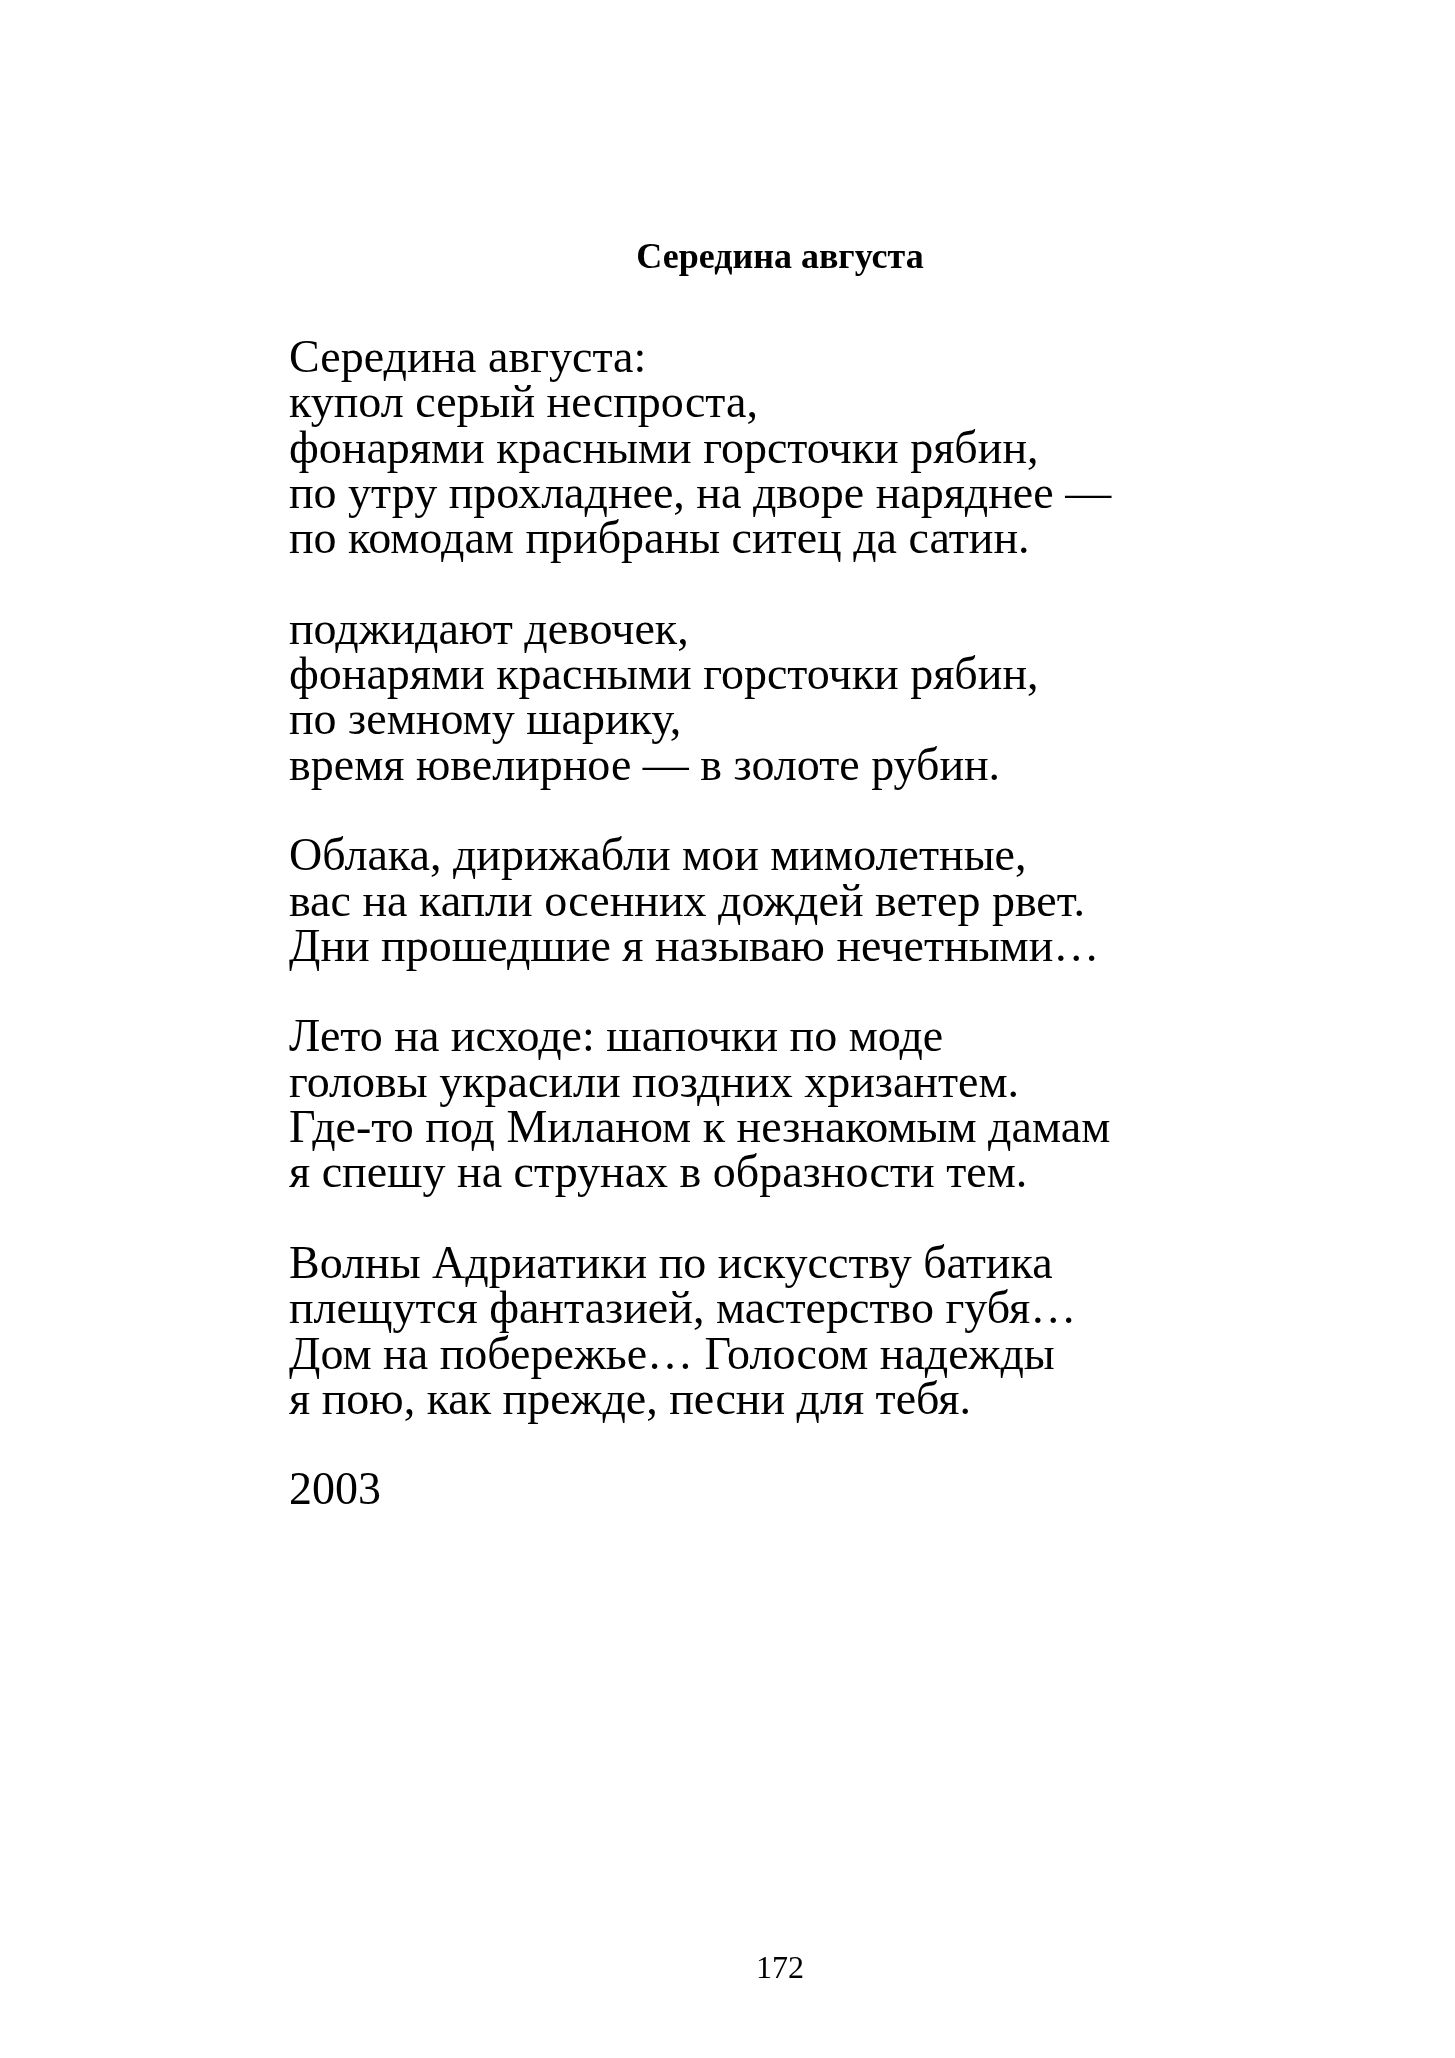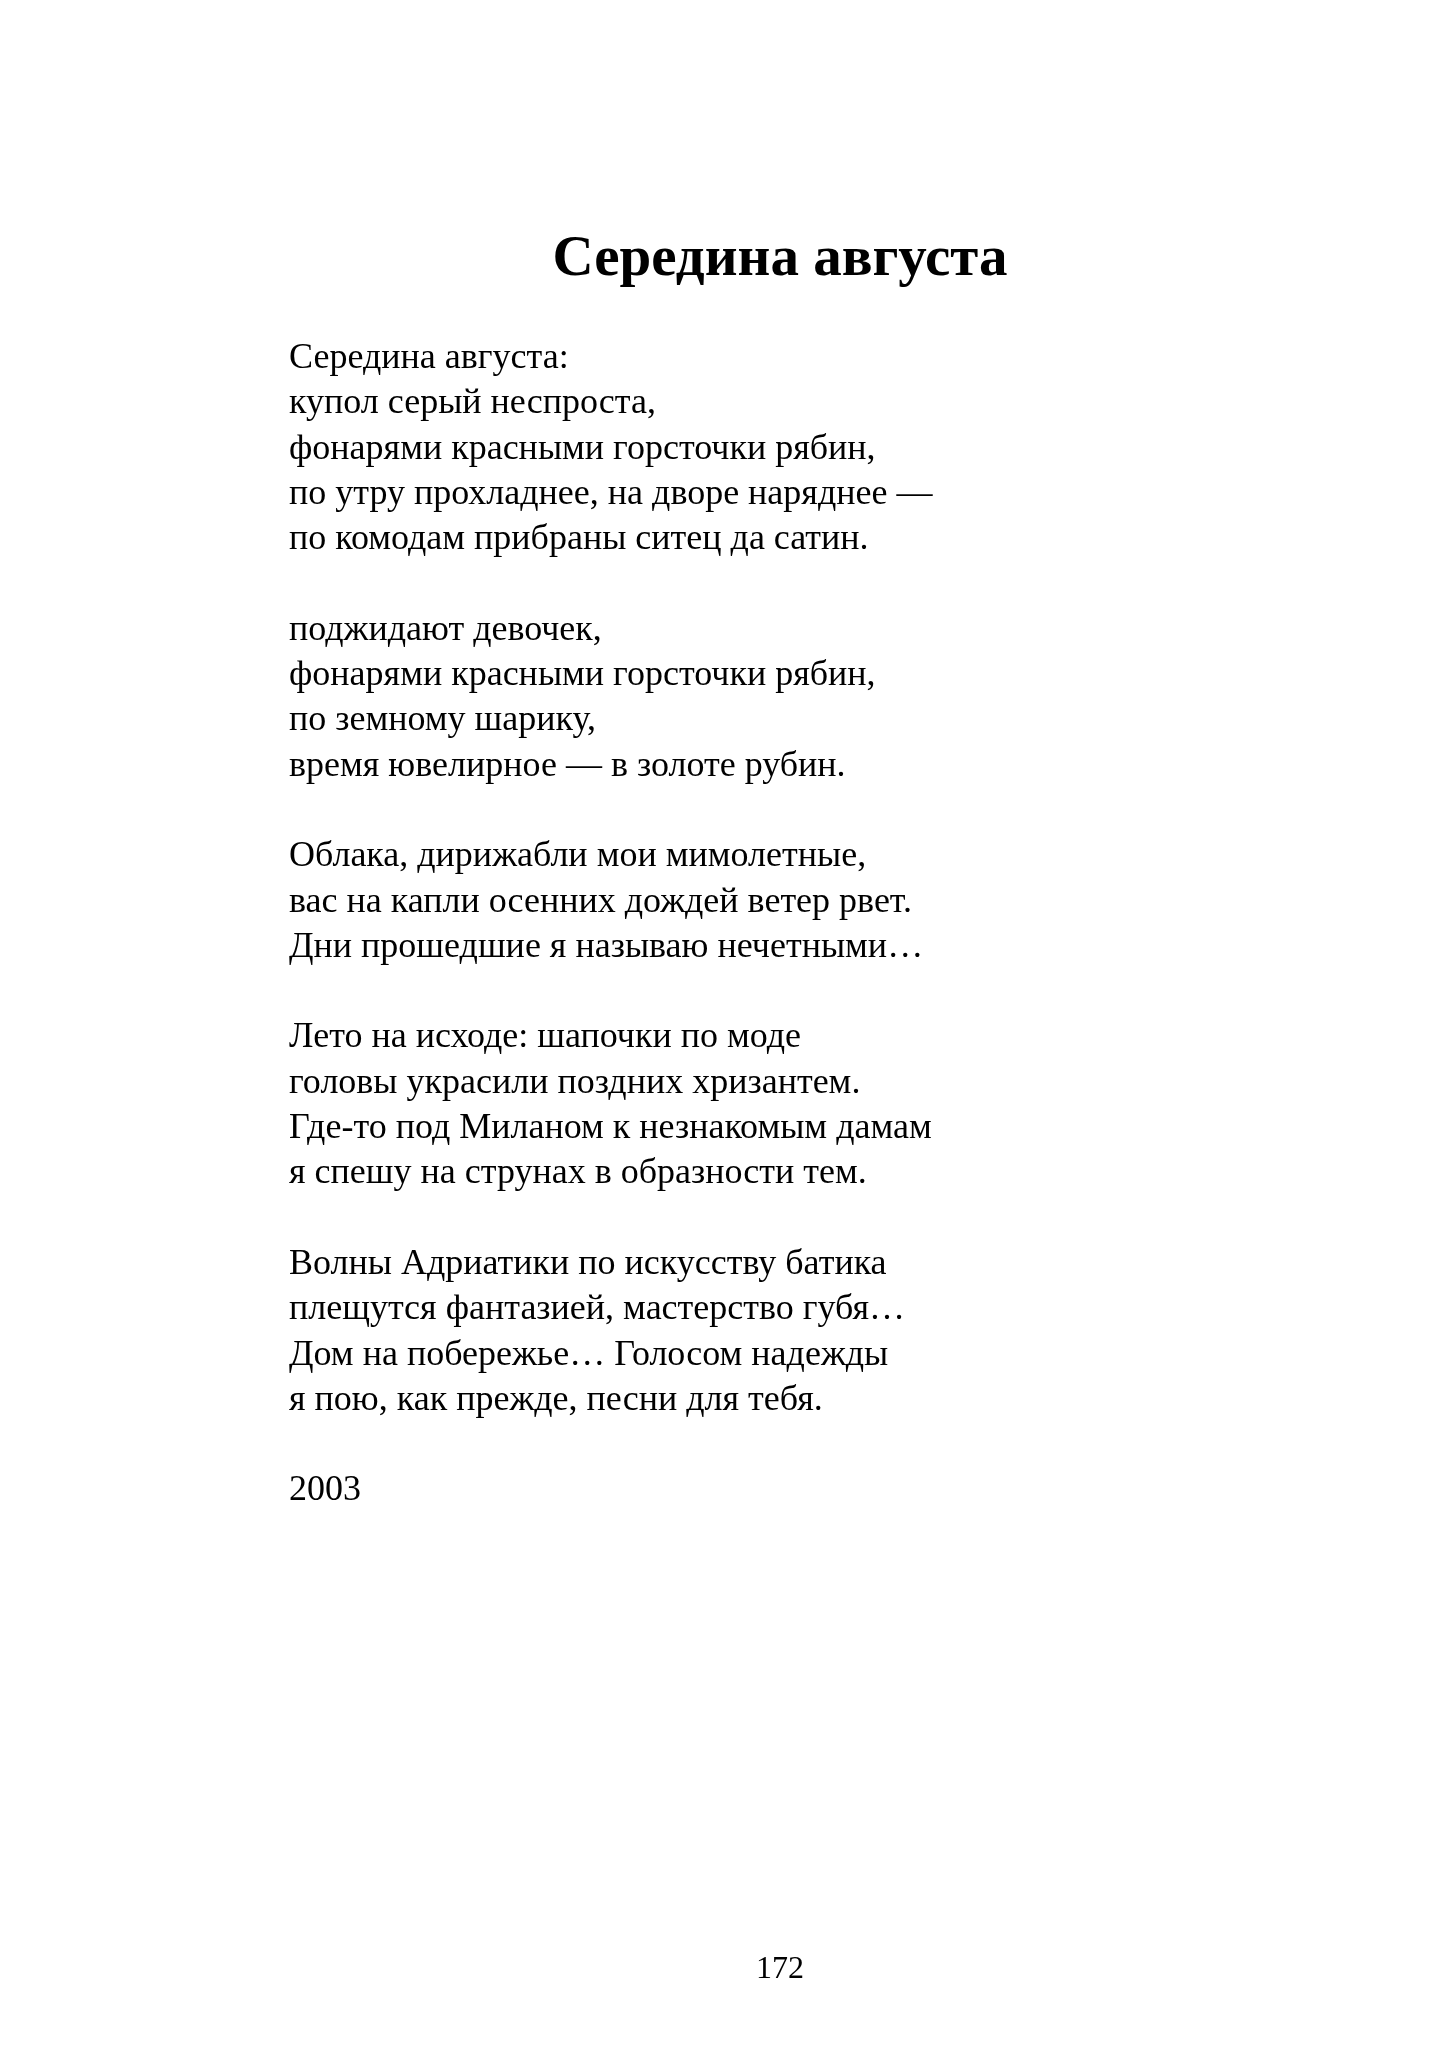--- a/index.html
+++ b/index.html
@@ -1,20 +1,20 @@
 <!DOCTYPE html>
 <html><head>
 <meta charset="utf-8">
 <style>
   html, body { margin: 0; padding: 0; background: #ffffff; }
   body { width: 1455px; height: 2058px; position: relative; overflow: hidden;
          font-family: "Liberation Serif", "DejaVu Serif", serif; color: #000; }
   .title { position: absolute; left: 400px; width: 760px; top: 226px; text-align: center;
-           font-weight: bold; font-size: 57px; line-height: 60px; letter-spacing: 0px; }
-  .poem { position: absolute; left: 289px; top: 334px; font-size: 36px; line-height: 45.3px; }
+           font-weight: bold; font-size: 36px; line-height: 60px; letter-spacing: 0px; }
+  .poem { position: absolute; left: 289px; top: 334px; font-size: 46px; line-height: 45.3px; }
   .stanza { margin: 0 0 45.3px 0; }
   .line { display: block; white-space: nowrap; }
   .year { display: block; }
   .page-number { position: absolute; left: 730px; width: 100px; top: 1952px; text-align: center;
                  font-size: 32px; line-height: 30px; }
 </style>
 </head>
 <body>
 
 <h1 class="title" style="margin:0;">Середина августа</h1>

